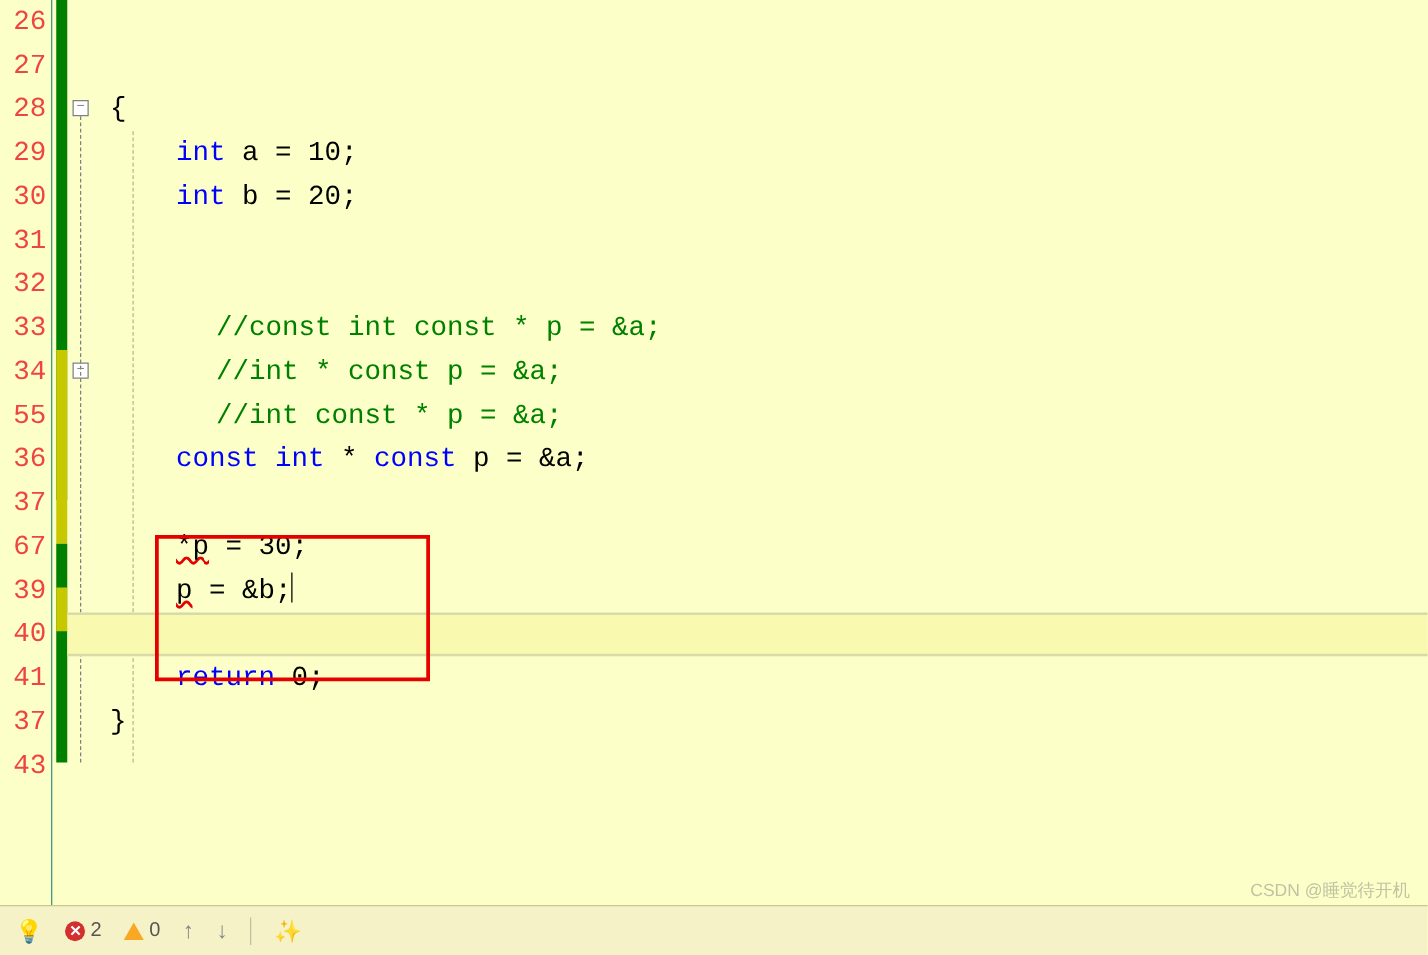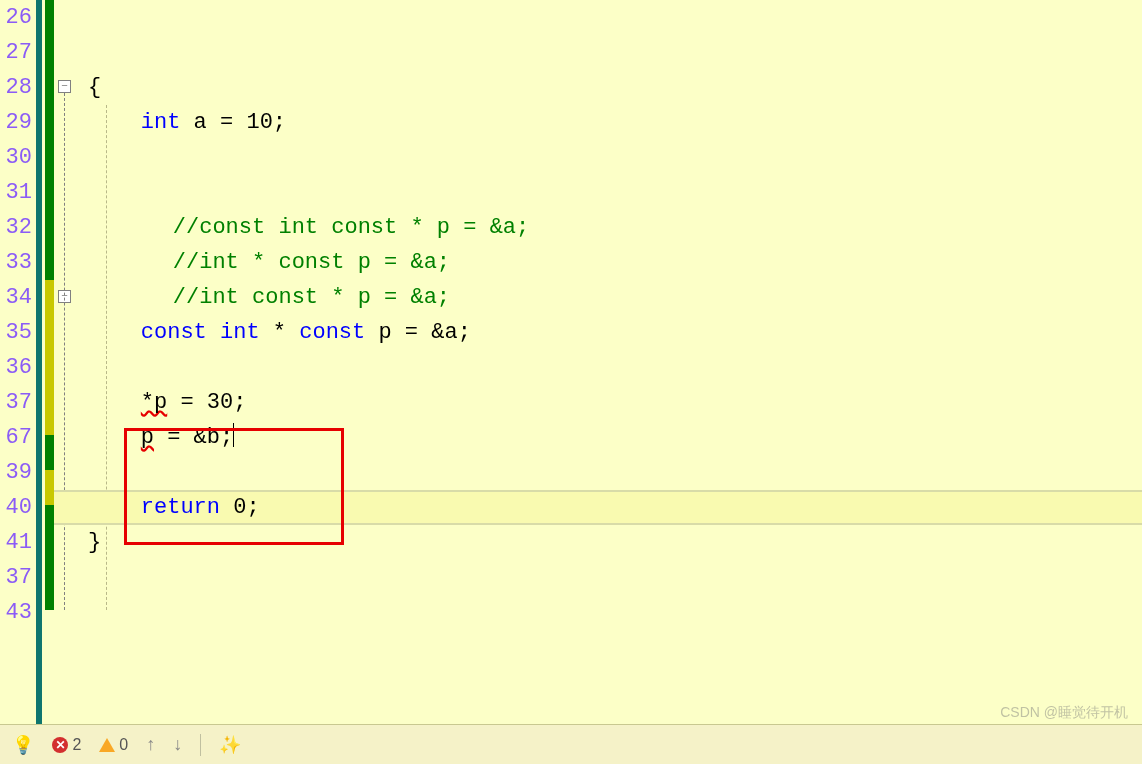--- a/index.html
+++ b/index.html
@@ -15,24 +15,24 @@
 .editor-container {
   display: flex;
   height: 724px;
   position: relative;
 }
 .gutter {
   background: #fcffc7;
   width: 42px;
   text-align: right;
   padding-right: 4px;
-  color: #8b5cf6;
+  color: #ef4444;
   font-size: 22px;
   line-height: 35px;
-  border-right: 6px solid #0f766e;
+  border-right: 1px solid #0f766e;
 }
 .gutter .ln { height: 35px; }
 .marker {
   width: 12px;
   background: #fcffc7;
   position: relative;
 }
 .marker .green { position: absolute; left: 3px; width: 9px; background: #008000; }
 .marker .yellow { position: absolute; left: 3px; width: 9px; background: #c8c800; }
 .g1 { top: 0; height: 400px; }
@@ -162,21 +162,21 @@
   <div class="gutter">
     <div class="ln">26</div>
     <div class="ln">27</div>
     <div class="ln">28</div>
     <div class="ln">29</div>
     <div class="ln">30</div>
     <div class="ln">31</div>
     <div class="ln">32</div>
     <div class="ln">33</div>
     <div class="ln">34</div>
-    <div class="ln">35</div>
+    <div class="ln">55</div>
     <div class="ln">36</div>
     <div class="ln">37</div>
     <div class="ln">67</div>
     <div class="ln">39</div>
     <div class="ln">40</div>
     <div class="ln">41</div>
     <div class="ln">37</div>
     <div class="ln">43</div>
   </div>
 
@@ -194,20 +194,21 @@
   </div>
 
   <div class="code-area">
     <div class="indent-guide" style="left:18px; top:105px; height:505px;"></div>
     <div class="current-line" style="top:490px;"></div>
 
     <div class="code-line"></div>
     <div class="code-line"></div>
     <div class="code-line"><span class="brace">{</span></div>
     <div class="code-line"><span>    </span><span class="kw-blue">int</span><span class="txt"> a = </span><span class="num">10</span><span class="txt">;</span></div>
+    <div class="code-line"><span>    </span><span class="kw-blue">int</span><span class="txt"> b = </span><span class="num">20</span><span class="txt">;</span></div>
     <div class="code-line"></div>
     <div class="code-line"></div>
     <div class="code-line"><span>    </span><span class="kw-green">//const int const * p = &amp;a;</span></div>
     <div class="code-line"><span>    </span><span class="kw-green">//int * const p = &amp;a;</span></div>
     <div class="code-line"><span>    </span><span class="kw-green">//int const * p = &amp;a;</span></div>
     <div class="code-line"><span>    </span><span class="kw-blue">const</span><span> </span><span class="kw-blue">int</span><span class="txt"> * </span><span class="kw-blue">const</span><span class="txt"> p = &amp;a;</span></div>
     <div class="code-line"></div>
     <div class="code-line"><span>    </span><span class="squiggle txt">*p</span><span class="txt"> = </span><span class="num">30</span><span class="txt">;</span></div>
     <div class="code-line" style="position:relative; z-index:2;"><span>    </span><span class="squiggle txt">p</span><span class="txt"> = &amp;b;</span><span class="cursor"></span></div>
     <div class="code-line"></div>

